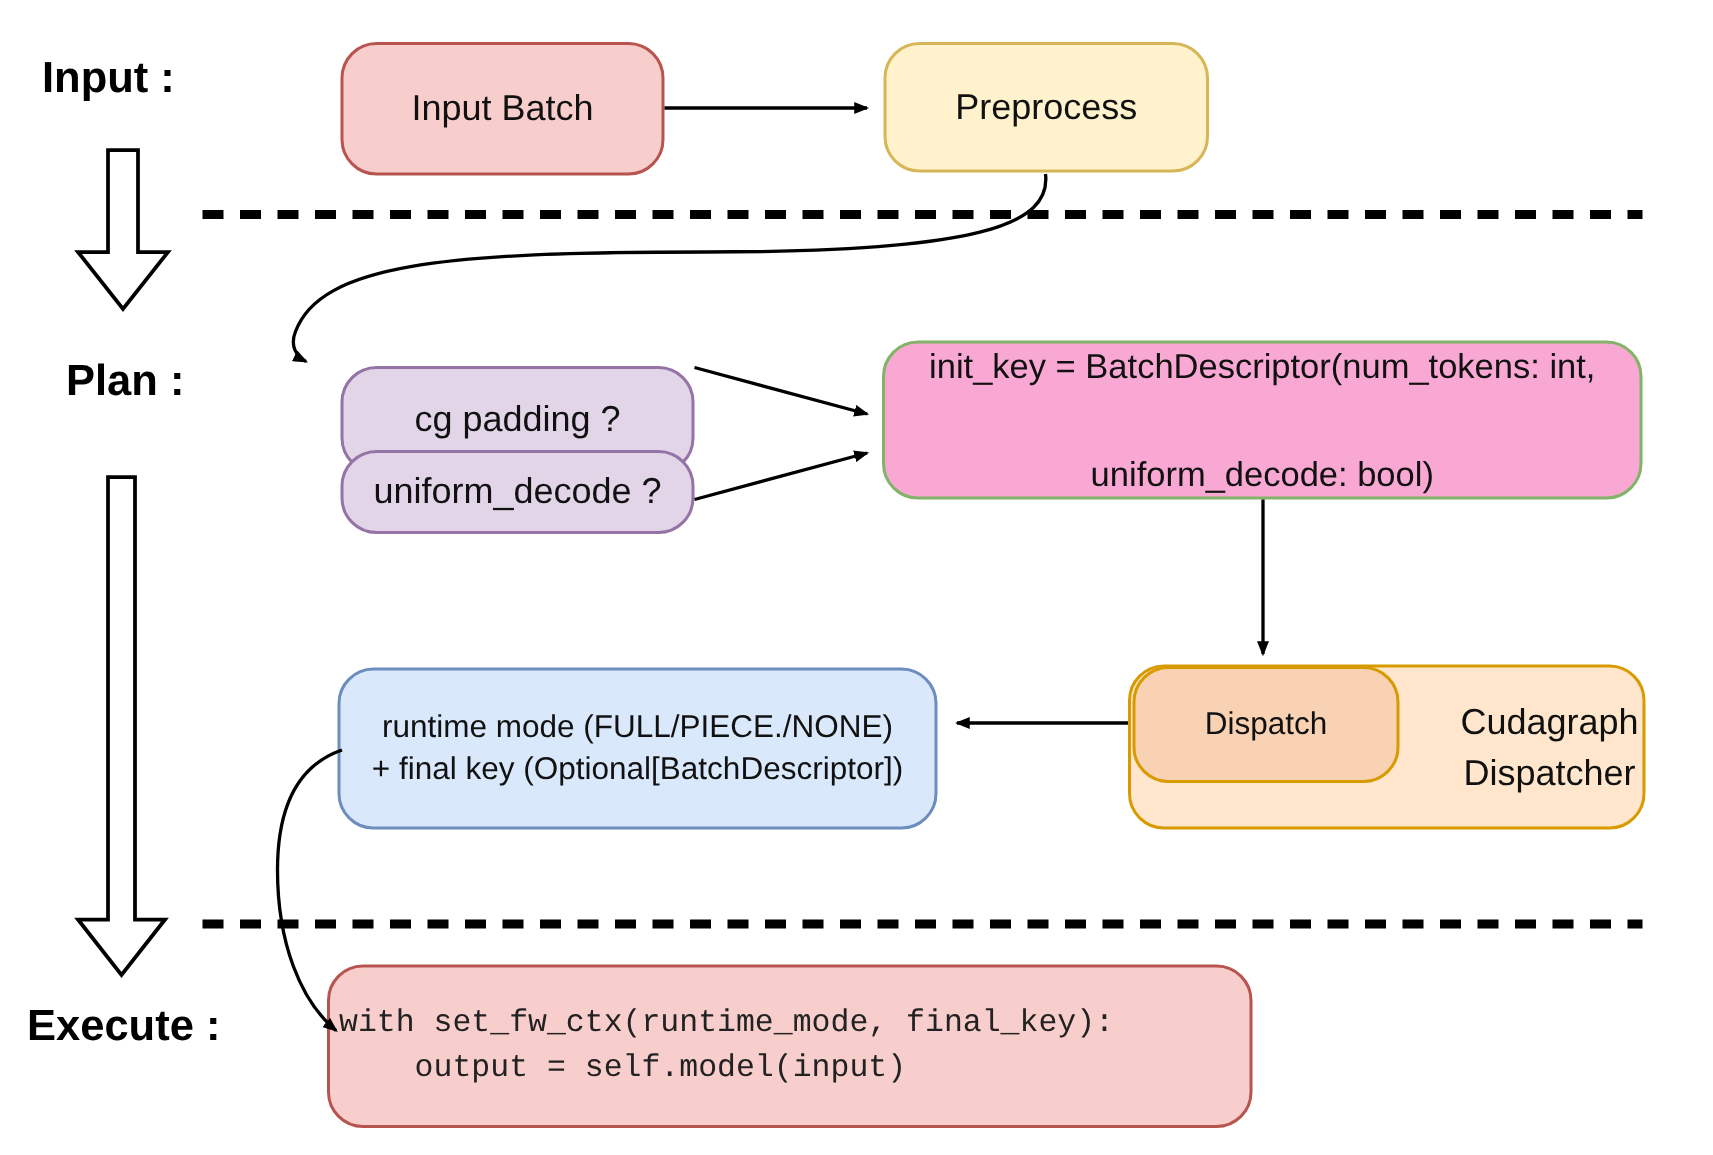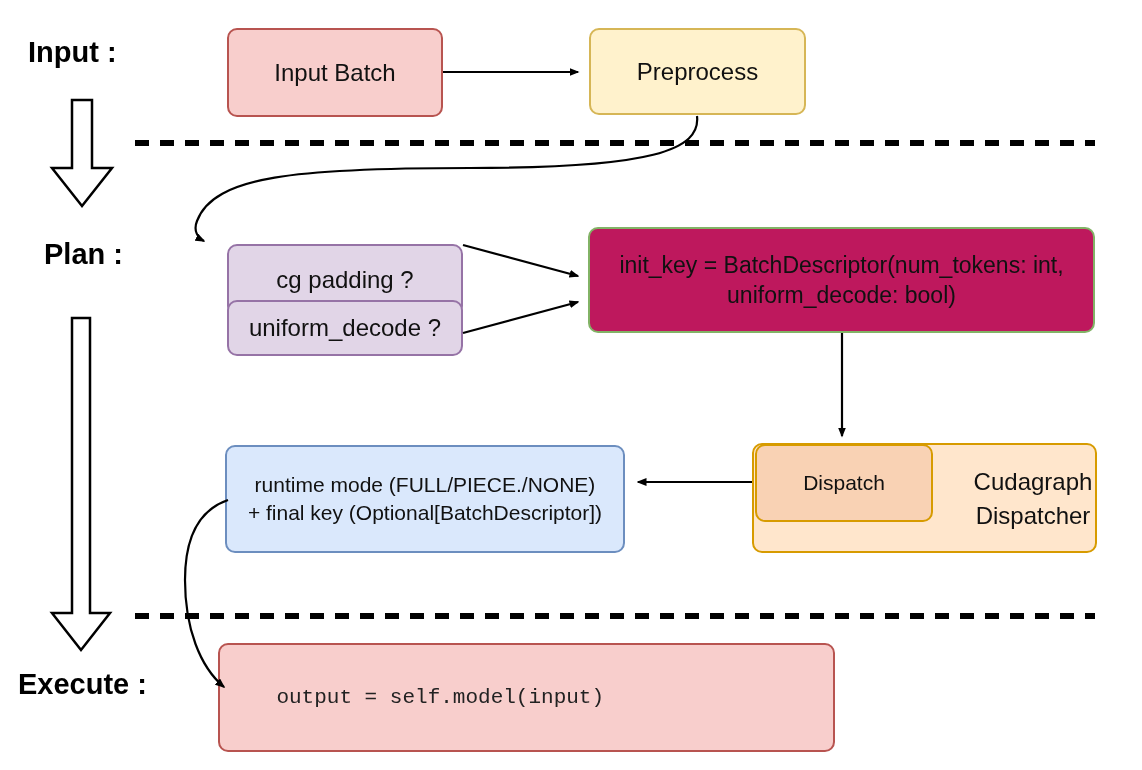--- a/index.html
+++ b/index.html
@@ -14,34 +14,34 @@
   .stage-label{
     position:absolute;
     font-weight:bold;
     font-size:29px;
     color:#000;
     white-space:nowrap;
   }
   .node{
     position:absolute;
     box-sizing:border-box;
-    border-radius:10px;
+    border-radius:24px;
     border:2px solid #737373;
     display:flex;
     flex-direction:column;
     align-items:center;
     justify-content:center;
     text-align:center;
     line-height:1.32;
   }
   .node span, .node div{display:block;}
   .red    {background:#f8cecc;border-color:#b85450;}
   .yellow {background:#fff2cc;border-color:#d6b656;}
   .purple {background:#e1d5e7;border-color:#9673a6;}
-  .green  {background:#be185d;border-color:#82b366;}
+  .green  {background:#f9a8d4;border-color:#82b366;justify-content:space-between;}
   .blue   {background:#dae8fc;border-color:#6c8ebf;}
   .orange-light{background:#ffe6cc;border-color:#d79b00;}
   .orange-dark {background:#f9d2b4;border-color:#d79b00;}
 
   .fs24{font-size:24px;}
   .fs23{font-size:23px;}
   .fs21{font-size:21px;}
 
   .code-node{
     align-items:flex-start;
@@ -103,20 +103,21 @@
   <div class="node orange-dark fs21" style="left:755px;top:444px;width:178px;height:78px;">
     <span>Dispatch</span>
   </div>
 
   <div class="node blue fs21" style="left:225px;top:445px;width:400px;height:108px;">
     <span>runtime mode (FULL/PIECE./NONE)</span>
     <span>+ final key (Optional[BatchDescriptor])</span>
   </div>
 
   <div class="node red code-node" style="left:218px;top:643px;width:617px;height:109px;">
+    <div class="code-line">with set_fw_ctx(runtime_mode, final_key):</div>
     <div class="code-line">    output = self.model(input)</div>
   </div>
 
   <svg class="overlay" width="1142" height="770" viewBox="0 0 1142 770">
     <defs>
       <marker id="ah" markerWidth="10" markerHeight="8" refX="8.5" refY="4" orient="auto" markerUnits="userSpaceOnUse">
         <path d="M0,0 L10,4 L0,8 Z" fill="#000"></path>
       </marker>
     </defs>
 

